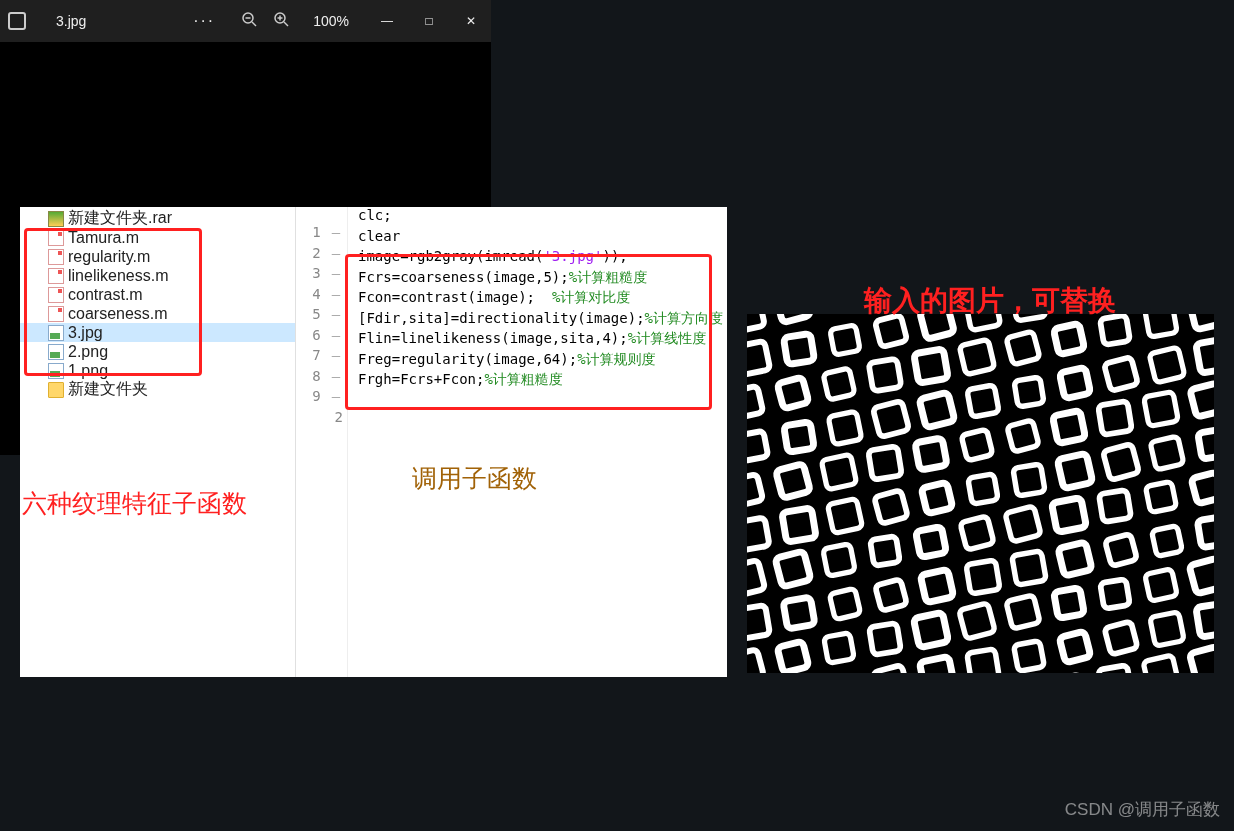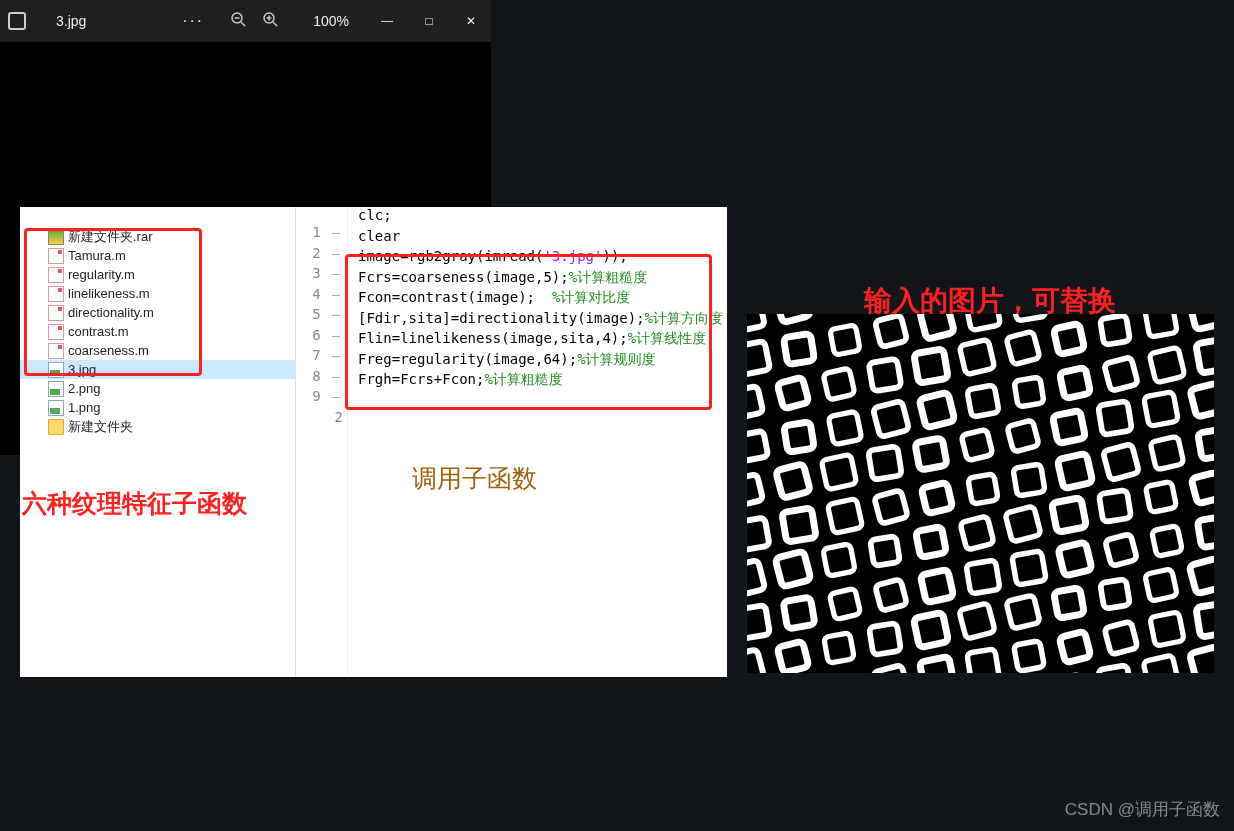--- a/index.html
+++ b/index.html
@@ -16,22 +16,22 @@
     background: #fff;
   }
   
   .file-panel {
     left: 20px; top: 207px;
     width: 276px; height: 470px;
     border-right: 1px solid #e0e0e0;
     overflow: hidden;
   }
   .file-list {
-    padding: 20px 0 0 0;
-    font-size: 13px;
+    padding: 2px 0 0 0;
+    font-size: 16px;
     color: #222;
   }
   .file-row {
     display: flex;
     align-items: center;
     height: 19px;
     padding-left: 28px;
   }
   .file-row.sel {
     background: #cce8ff;
@@ -56,21 +56,21 @@
     width: 178px; height: 148px;
     border: 3px solid #ff2020;
     border-radius: 4px;
     pointer-events: none;
   }
   .caption-1 {
     position: absolute;
     left: 22px; top: 487px;
     color: #ff2020;
     font-size: 25px;
-    font-weight: 700;
+    font-weight: 400;
   }
 
   
   .code-panel {
     left: 296px; top: 207px;
     width: 431px; height: 470px;
     font-family: "SimSun", monospace;
     font-size: 14px;
     display: flex;
   }
@@ -128,21 +128,21 @@
   .viewer-title .home-icon {
     width: 18px; height: 18px;
     border: 2px solid #ccc;
     border-radius: 3px;
     margin-right: 30px;
     display: inline-block;
   }
   .viewer-title .spacer { flex: 1; }
   .viewer-title .dots { margin: 0 18px; font-size: 16px; letter-spacing: 2px; }
   .viewer-title .zoom-btn { margin: 0 8px; font-size: 16px; cursor: pointer; }
-  .viewer-title .zl { margin: 0 8px 0 27px; text-align: right; }
+  .viewer-title .zl { margin: 0 8px 0 16px; text-align: right; }
   .viewer-title .wbtn { margin-left: 18px; font-size: 12px; cursor: pointer; width: 24px; text-align: center; }
   .caption-3 {
     position: absolute;
     left: 864px; top: 282px;
     color: #ff2020;
     font-size: 28px;
     font-weight: 600;
     z-index: 5;
   }
   .texture-img {
@@ -173,24 +173,20 @@
         <span class="file-icon m"></span>
         <span>Tamura.m</span>
       </div>
       <div class="file-row">
         <span class="file-icon m"></span>
         <span>regularity.m</span>
       </div>
       <div class="file-row">
         <span class="file-icon m"></span>
         <span>linelikeness.m</span>
-      </div>
-      <div class="file-row">
-        <span class="file-icon m"></span>
-        <span>directionality.m</span>
       </div>
       <div class="file-row">
         <span class="file-icon m"></span>
         <span>contrast.m</span>
       </div>
       <div class="file-row">
         <span class="file-icon m"></span>
         <span>coarseness.m</span>
       </div>
       <div class="file-row sel">

